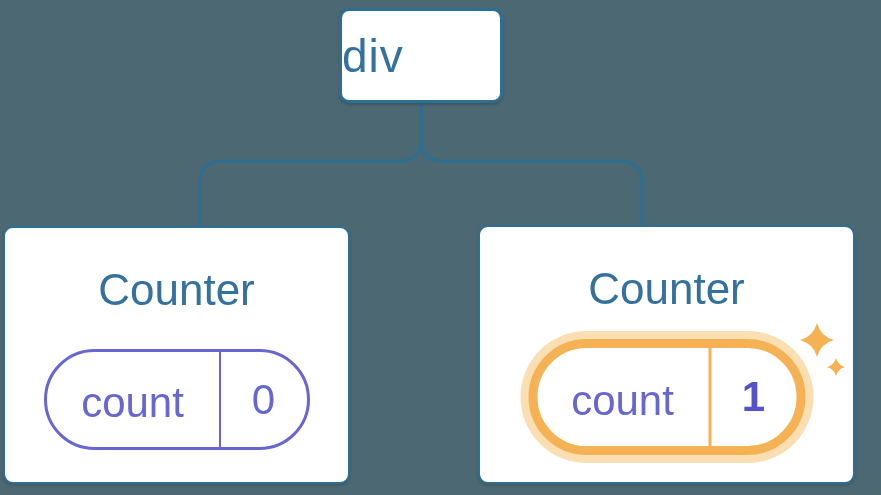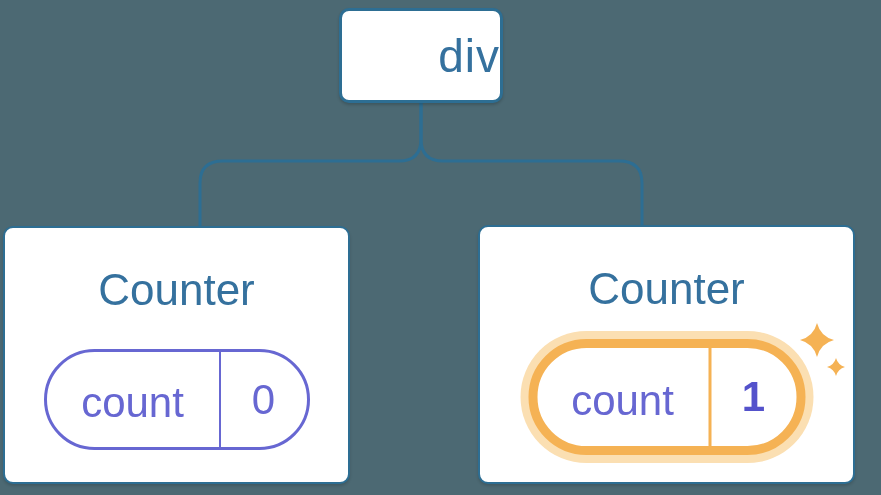--- a/index.html
+++ b/index.html
@@ -16,21 +16,21 @@
   body{background:var(--bg);font-family:"Liberation Sans",sans-serif;}
   .stage{
     position:relative;width:881px;height:495px;background:var(--bg);overflow:hidden;
   }
   .connectors{position:absolute;left:0;top:0;width:881px;height:495px;}
   .connectors path{stroke:var(--blue-border);stroke-width:3;fill:none;}
 
   .node-root{
     position:absolute;left:339px;top:8px;width:164px;height:95px;
     background:var(--card-bg);border:3px solid var(--blue-border);border-radius:10px;
-    box-sizing:border-box;display:flex;align-items:center;justify-content:flex-end;
+    box-sizing:border-box;display:flex;align-items:center;justify-content:flex-start;
     box-shadow:0 2px 3px rgba(0,0,0,0.18);
   }
   .node-label{font-size:46px;letter-spacing:1px;color:var(--blue-text);font-weight:500;}
 
   .card{
     position:absolute;background:var(--card-bg);
     border:2px solid var(--blue-border);border-radius:10px;box-sizing:border-box;
     box-shadow:0 2px 3px rgba(0,0,0,0.15);
   }
   .card-left{left:3px;top:226px;width:347px;height:258px;}

